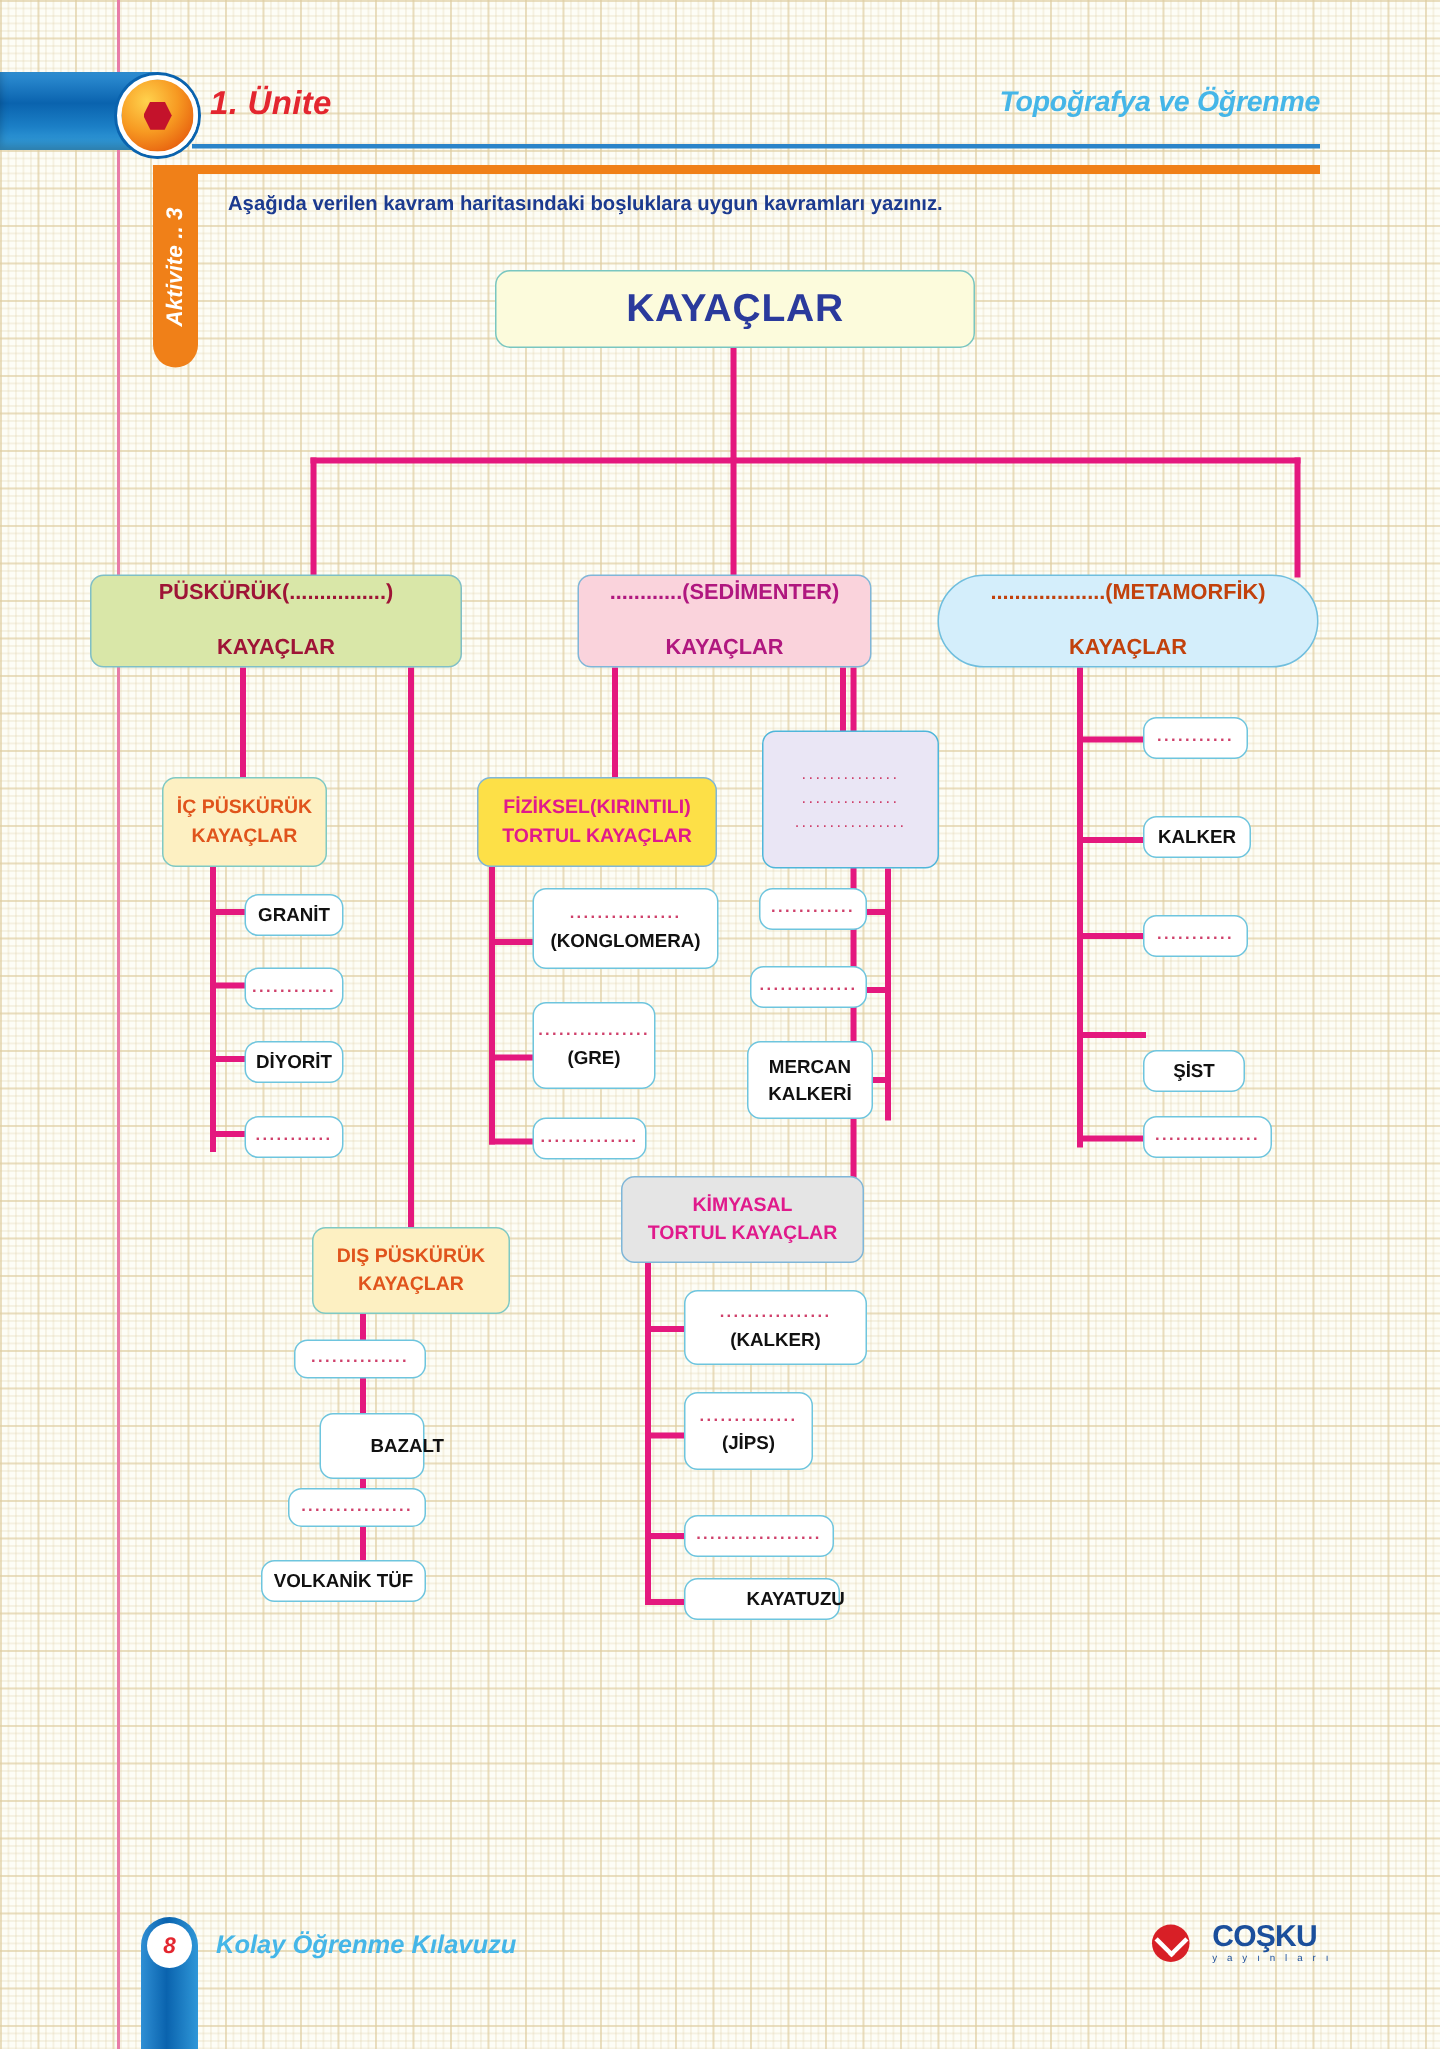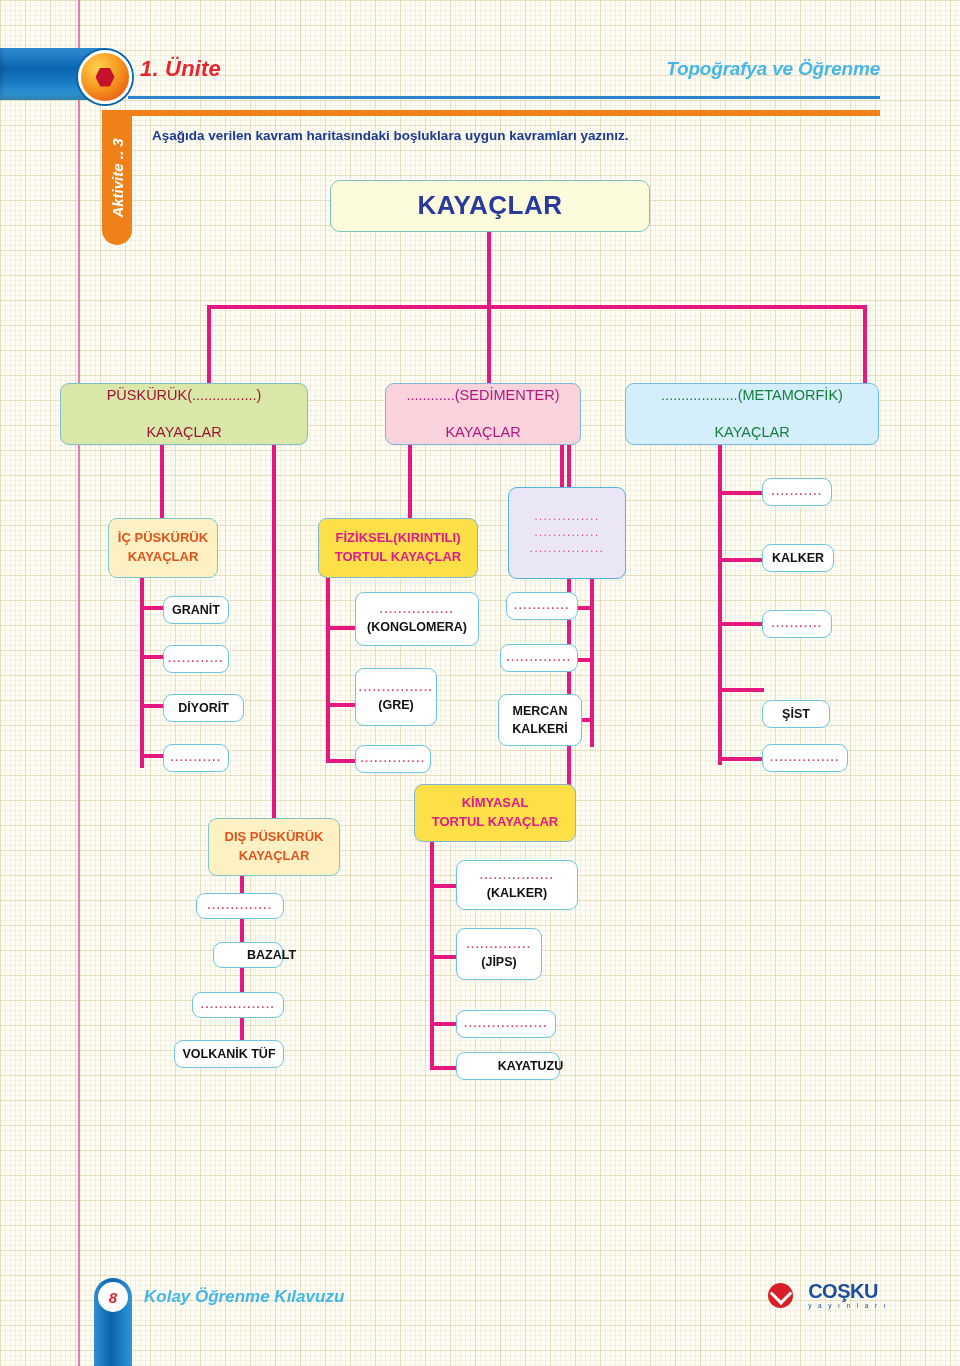--- a/index.html
+++ b/index.html
@@ -78,28 +78,28 @@
     background:#ffffff;
     display:flex;flex-direction:column;align-items:center;justify-content:center;
     text-align:center;line-height:1.45;z-index:3;
   }
   .node .ln{display:block;white-space:nowrap;}
   .dots{color:#cf3f6a;letter-spacing:1.6px;font-size:11px;}
   .title-node{
     background:#fcfbdc;border:1.6px solid #79c6c0;border-radius:10px;
     color:#2a3a9c;font-weight:bold;font-size:26px;letter-spacing:.5px;
   }
-  .lvl2{font-weight:normal;font-size:14.5px;gap:16px;}
+  .lvl2{font-weight:bold;font-size:14.5px;gap:16px;}
   .n-pusk{background:#d9e7a8;border-color:#7fbfc6;color:#9e1436;}
   .n-sed{background:#fad3dc;border-color:#7fb6d8;color:#b0177f;}
-  .n-met{background:#d4eefb;border-color:#6fbede;color:#15803d;}
+  .n-met{background:#d4eefb;border-color:#6fbede;color:#c2410c;border-radius:31px;}
   .lvl3{font-weight:bold;font-size:13px;}
   .n-ic{background:#fdf0c2;border-color:#7fc9c4;color:#e0541c;}
   .n-fiz{background:#fde047;border-color:#7fb6d8;color:#e01a8c;}
-  .n-kim{background:#fde047;border-color:#7fb6d8;color:#e01a8c;}
+  .n-kim{background:#e5e5e5;border-color:#7fb6d8;color:#e01a8c;}
   .n-blank{background:#eae6f5;border-color:#4fb6da;}
   .leaf{font-weight:bold;font-size:12.5px;color:#111;}
   .conn{position:absolute;background:#e4187e;z-index:1;}
   
   #footer-bar{
     position:absolute;left:94px;top:1278px;width:38px;height:88px;
     border-radius:19px 19px 0 0;
     background:linear-gradient(90deg,#2f8fd4 0%,#0a63ae 45%,#2f97d8 100%);
   }
   #page-num{
@@ -197,41 +197,41 @@
   <div class="conn" style="left:140px;top:655px;width:24px;height:4px;"></div>
   <div class="conn" style="left:140px;top:704px;width:24px;height:4px;"></div>
   <div class="conn" style="left:140px;top:754px;width:24px;height:4px;"></div>
 
   <div class="node leaf" style="left:163px;top:596px;width:66px;height:28px;">
     <span class="ln">GRANİT</span>
   </div>
   <div class="node leaf" style="left:163px;top:645px;width:66px;height:28px;">
     <span class="ln dots">............</span>
   </div>
-  <div class="node leaf" style="left:163px;top:694px;width:81px;height:28px;">
+  <div class="node leaf" style="left:163px;top:694px;width:66px;height:28px;">
     <span class="ln">DİYORİT</span>
   </div>
   <div class="node leaf" style="left:163px;top:744px;width:66px;height:28px;">
     <span class="ln dots">...........</span>
   </div>
 
   <div class="node lvl3 n-ic" style="left:208px;top:818px;width:132px;height:58px;">
     <span class="ln">DIŞ PÜSKÜRÜK</span>
     <span class="ln">KAYAÇLAR</span>
   </div>
   <div class="conn" style="left:240px;top:876px;width:4px;height:190px;"></div>
   <div class="conn" style="left:220px;top:903px;width:24px;height:4px;"></div>
   <div class="conn" style="left:220px;top:952px;width:24px;height:4px;"></div>
   <div class="conn" style="left:220px;top:1002px;width:24px;height:4px;"></div>
   <div class="conn" style="left:220px;top:1052px;width:24px;height:4px;"></div>
 
   <div class="node leaf" style="left:196px;top:893px;width:88px;height:26px;">
     <span class="ln dots">..............</span>
   </div>
-  <div class="node leaf" style="left:213px;top:942px;width:70px;height:26px;padding-left:47px;">
+  <div class="node leaf" style="left:213px;top:942px;width:70px;height:44px;padding-left:47px;">
     <span class="ln">BAZALT</span>
   </div>
   <div class="node leaf" style="left:192px;top:992px;width:92px;height:26px;">
     <span class="ln dots">................</span>
   </div>
   <div class="node leaf" style="left:174px;top:1040px;width:110px;height:28px;">
     <span class="ln">VOLKANİK TÜF</span>
   </div>
 
   <div class="conn" style="left:326px;top:578px;width:4px;height:185px;"></div>

